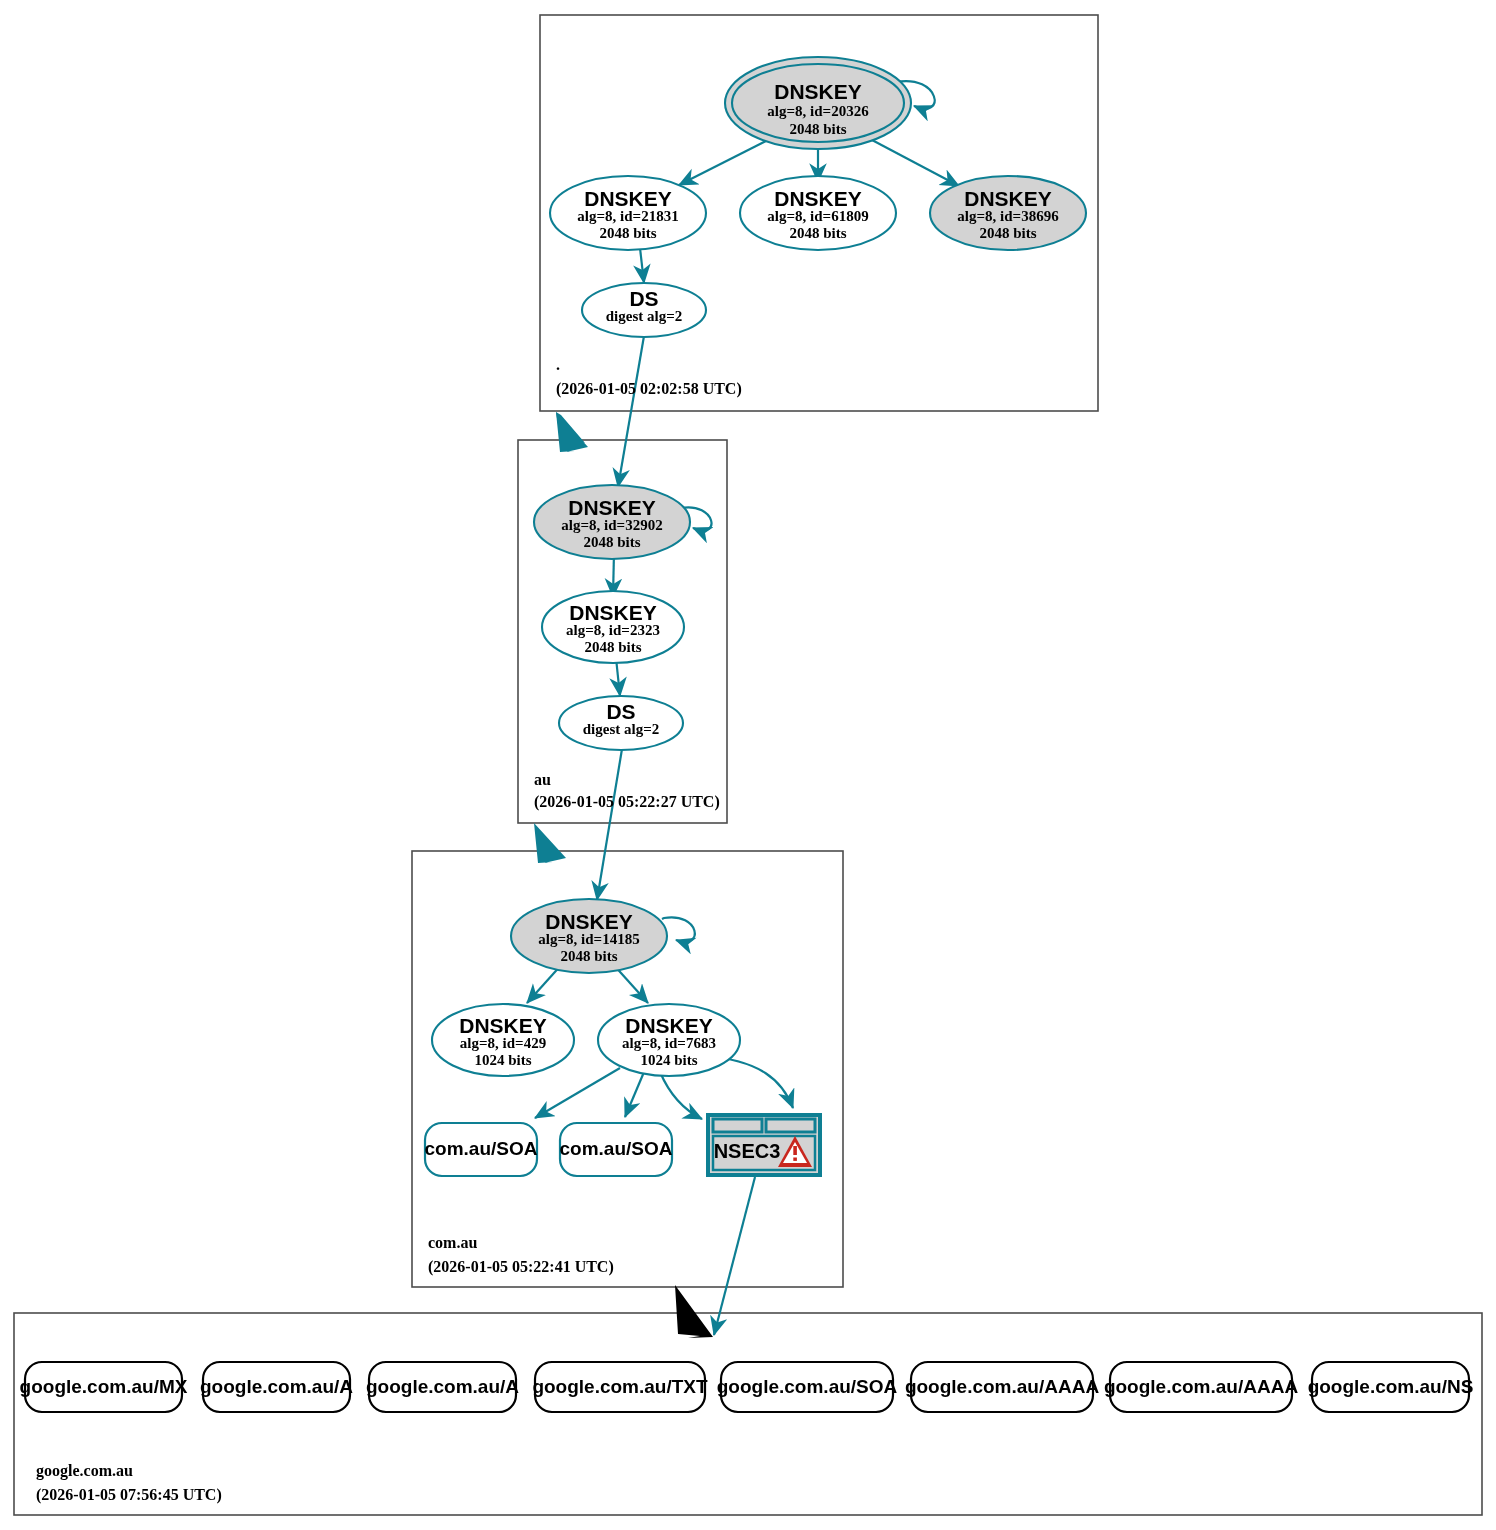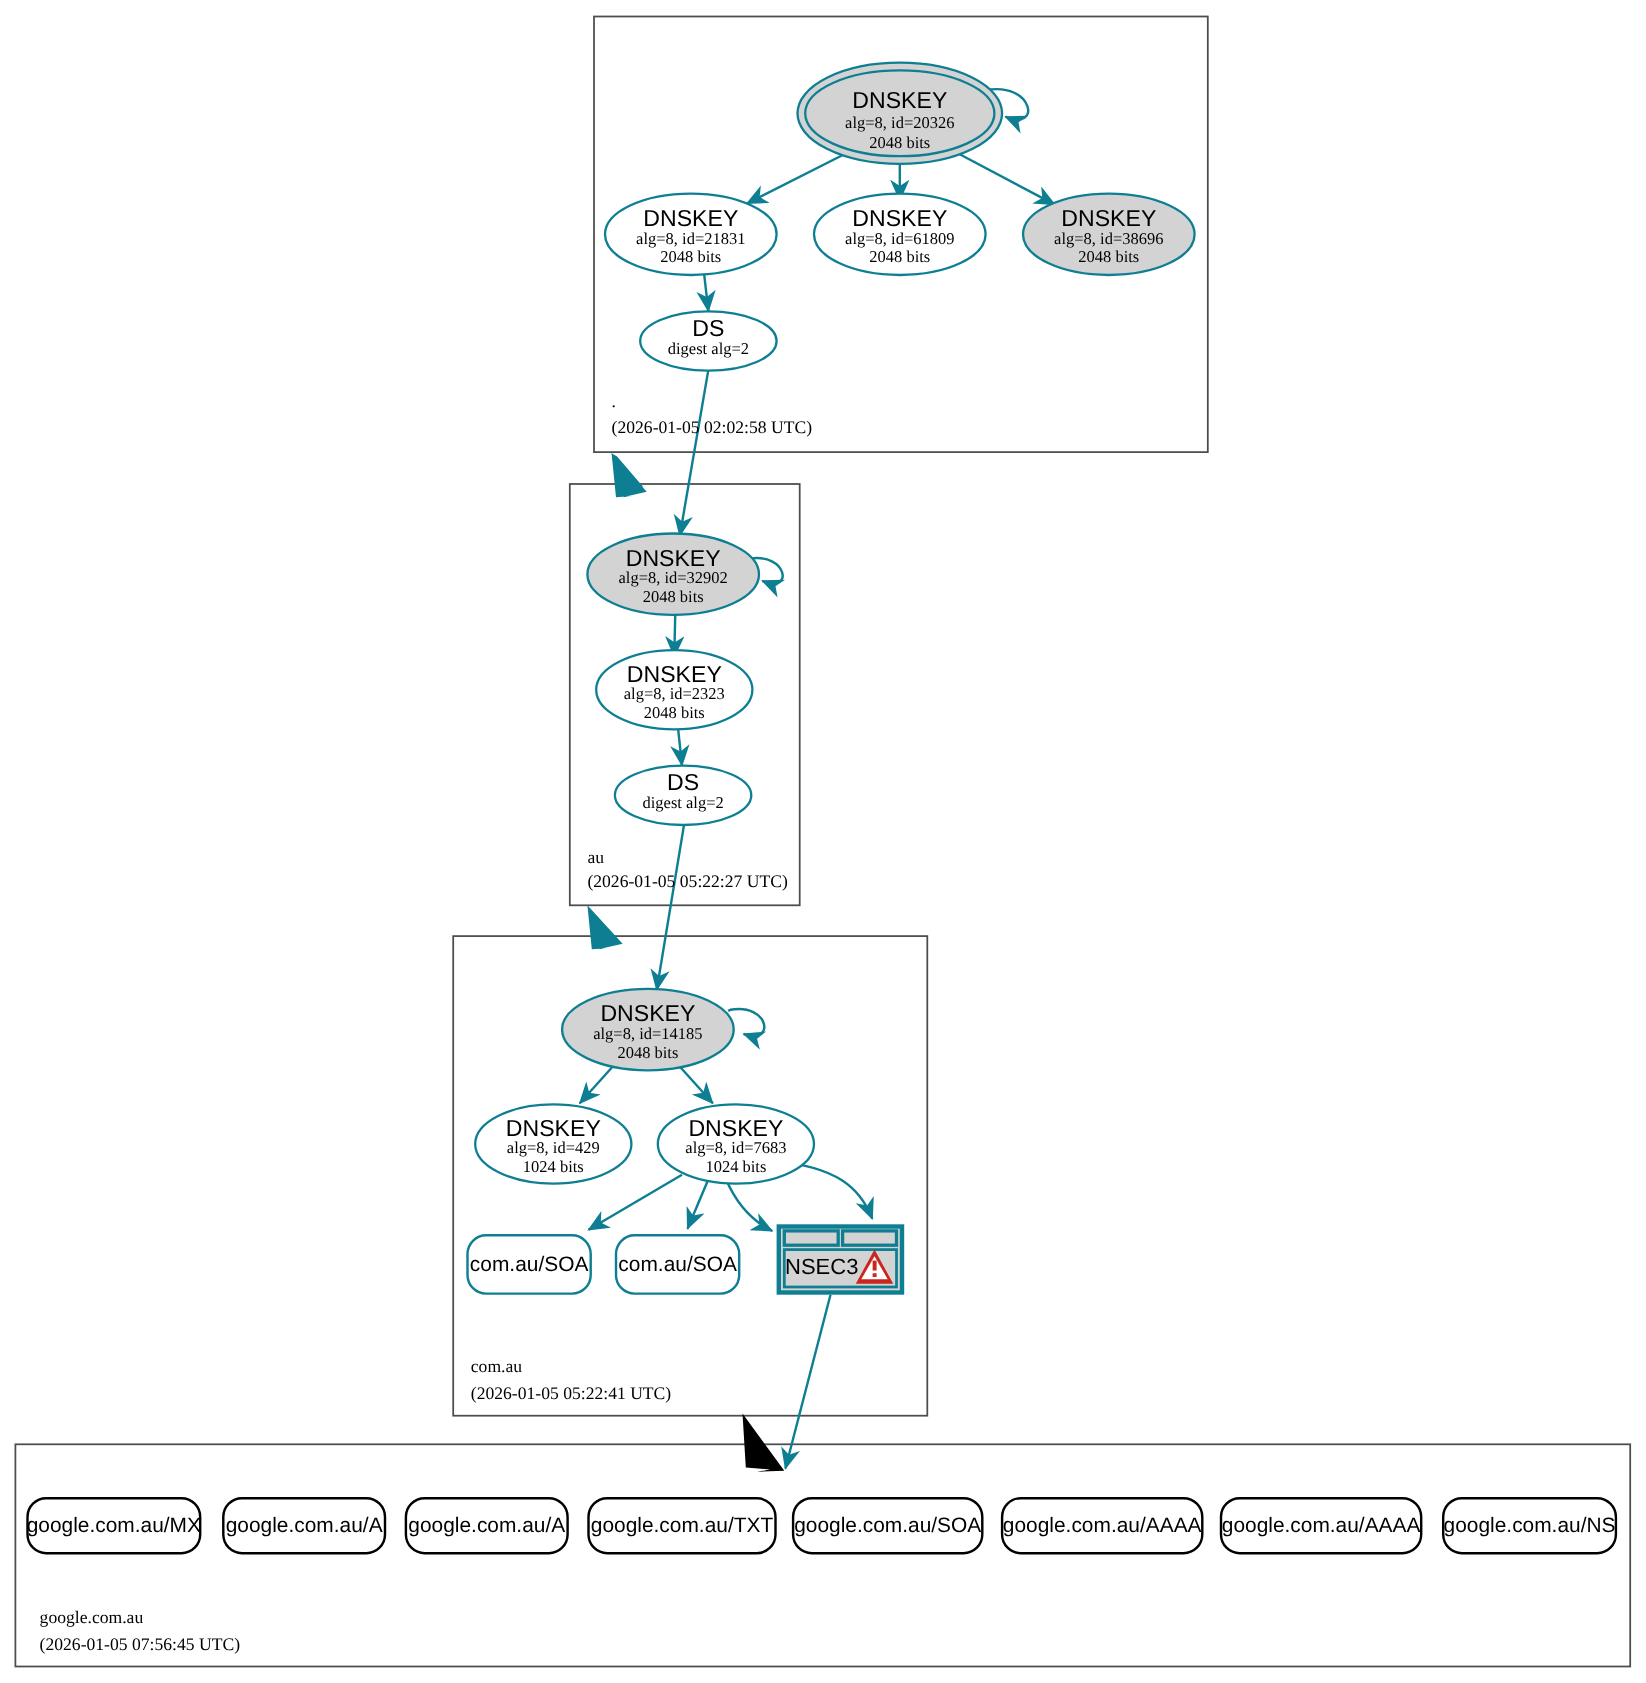--- a/index.html
+++ b/index.html
@@ -9,20 +9,21 @@
   }
   body {
     font-family: "Liberation Sans", sans-serif;
   }
   #canvas {
     position: relative;
     width: 1496px;
     height: 1530px;
     overflow: hidden;
     background: #ffffff;
+    font-weight: bold;
   }
   svg.layer {
     position: absolute;
     left: 0;
     top: 0;
     width: 1496px;
     height: 1530px;
     pointer-events: none;
   }
   svg.layer * { pointer-events: auto; }

